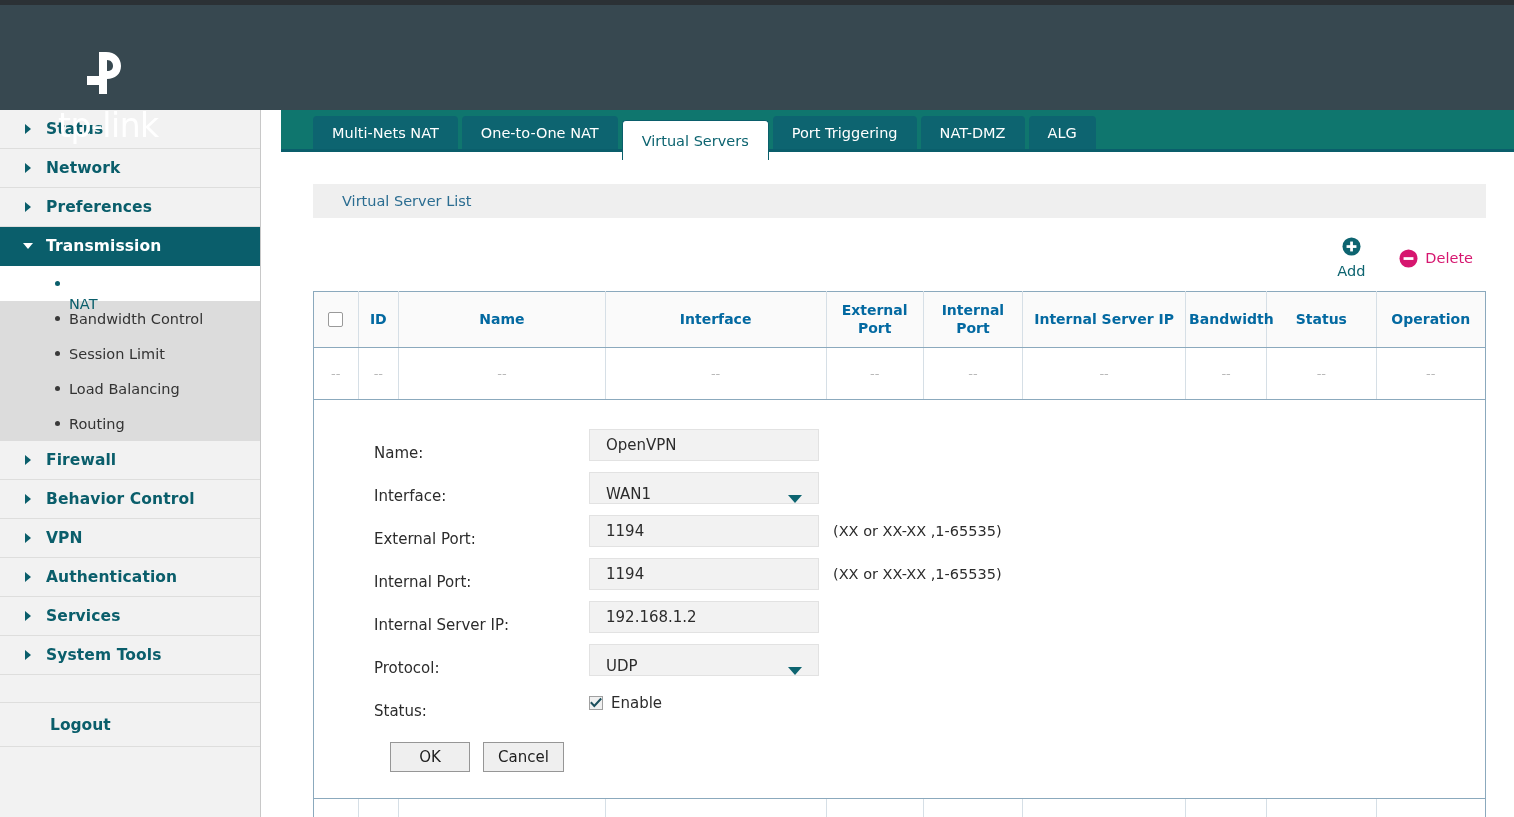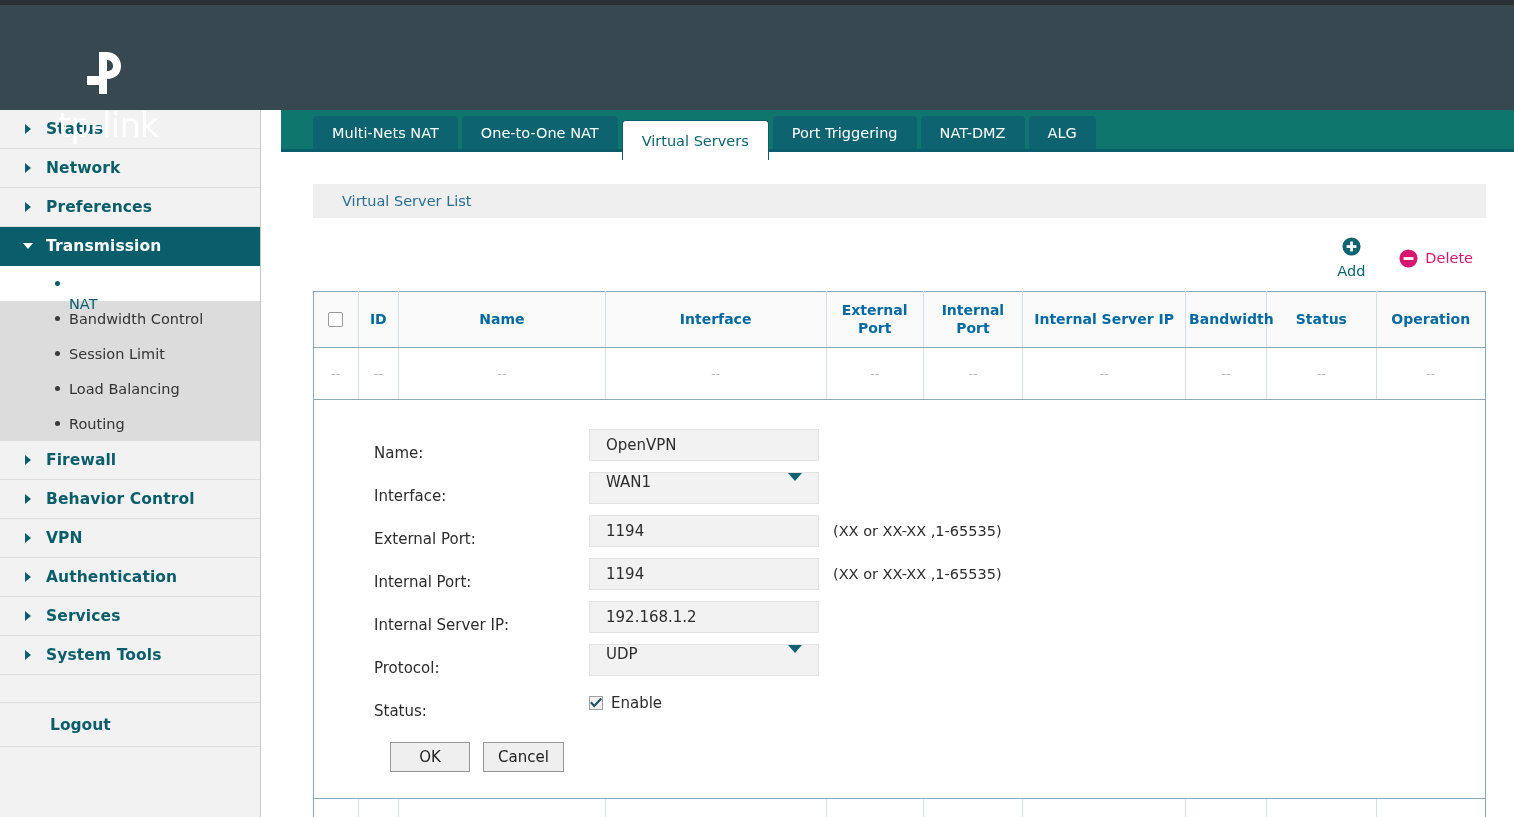--- a/index.html
+++ b/index.html
@@ -277,21 +277,21 @@
   .select {
     width: 230px;
     flex: 0 0 230px;
     height: 32px;
     background: #f2f2f2;
     border: 1px solid #e2e2e2;
     font-size: 15px;
     color: #2c2c2c;
     padding: 0 0 0 16px;
     display: flex;
-    align-items: flex-start;
+    align-items: flex-end;
     justify-content: space-between;
     cursor: pointer;
   }
   .select .sel-arrow {
     width: 0; height: 0;
     border-left: 7px solid transparent;
     border-right: 7px solid transparent;
     border-top: 8px solid #0d6470;
     margin-right: 16px;
   }

